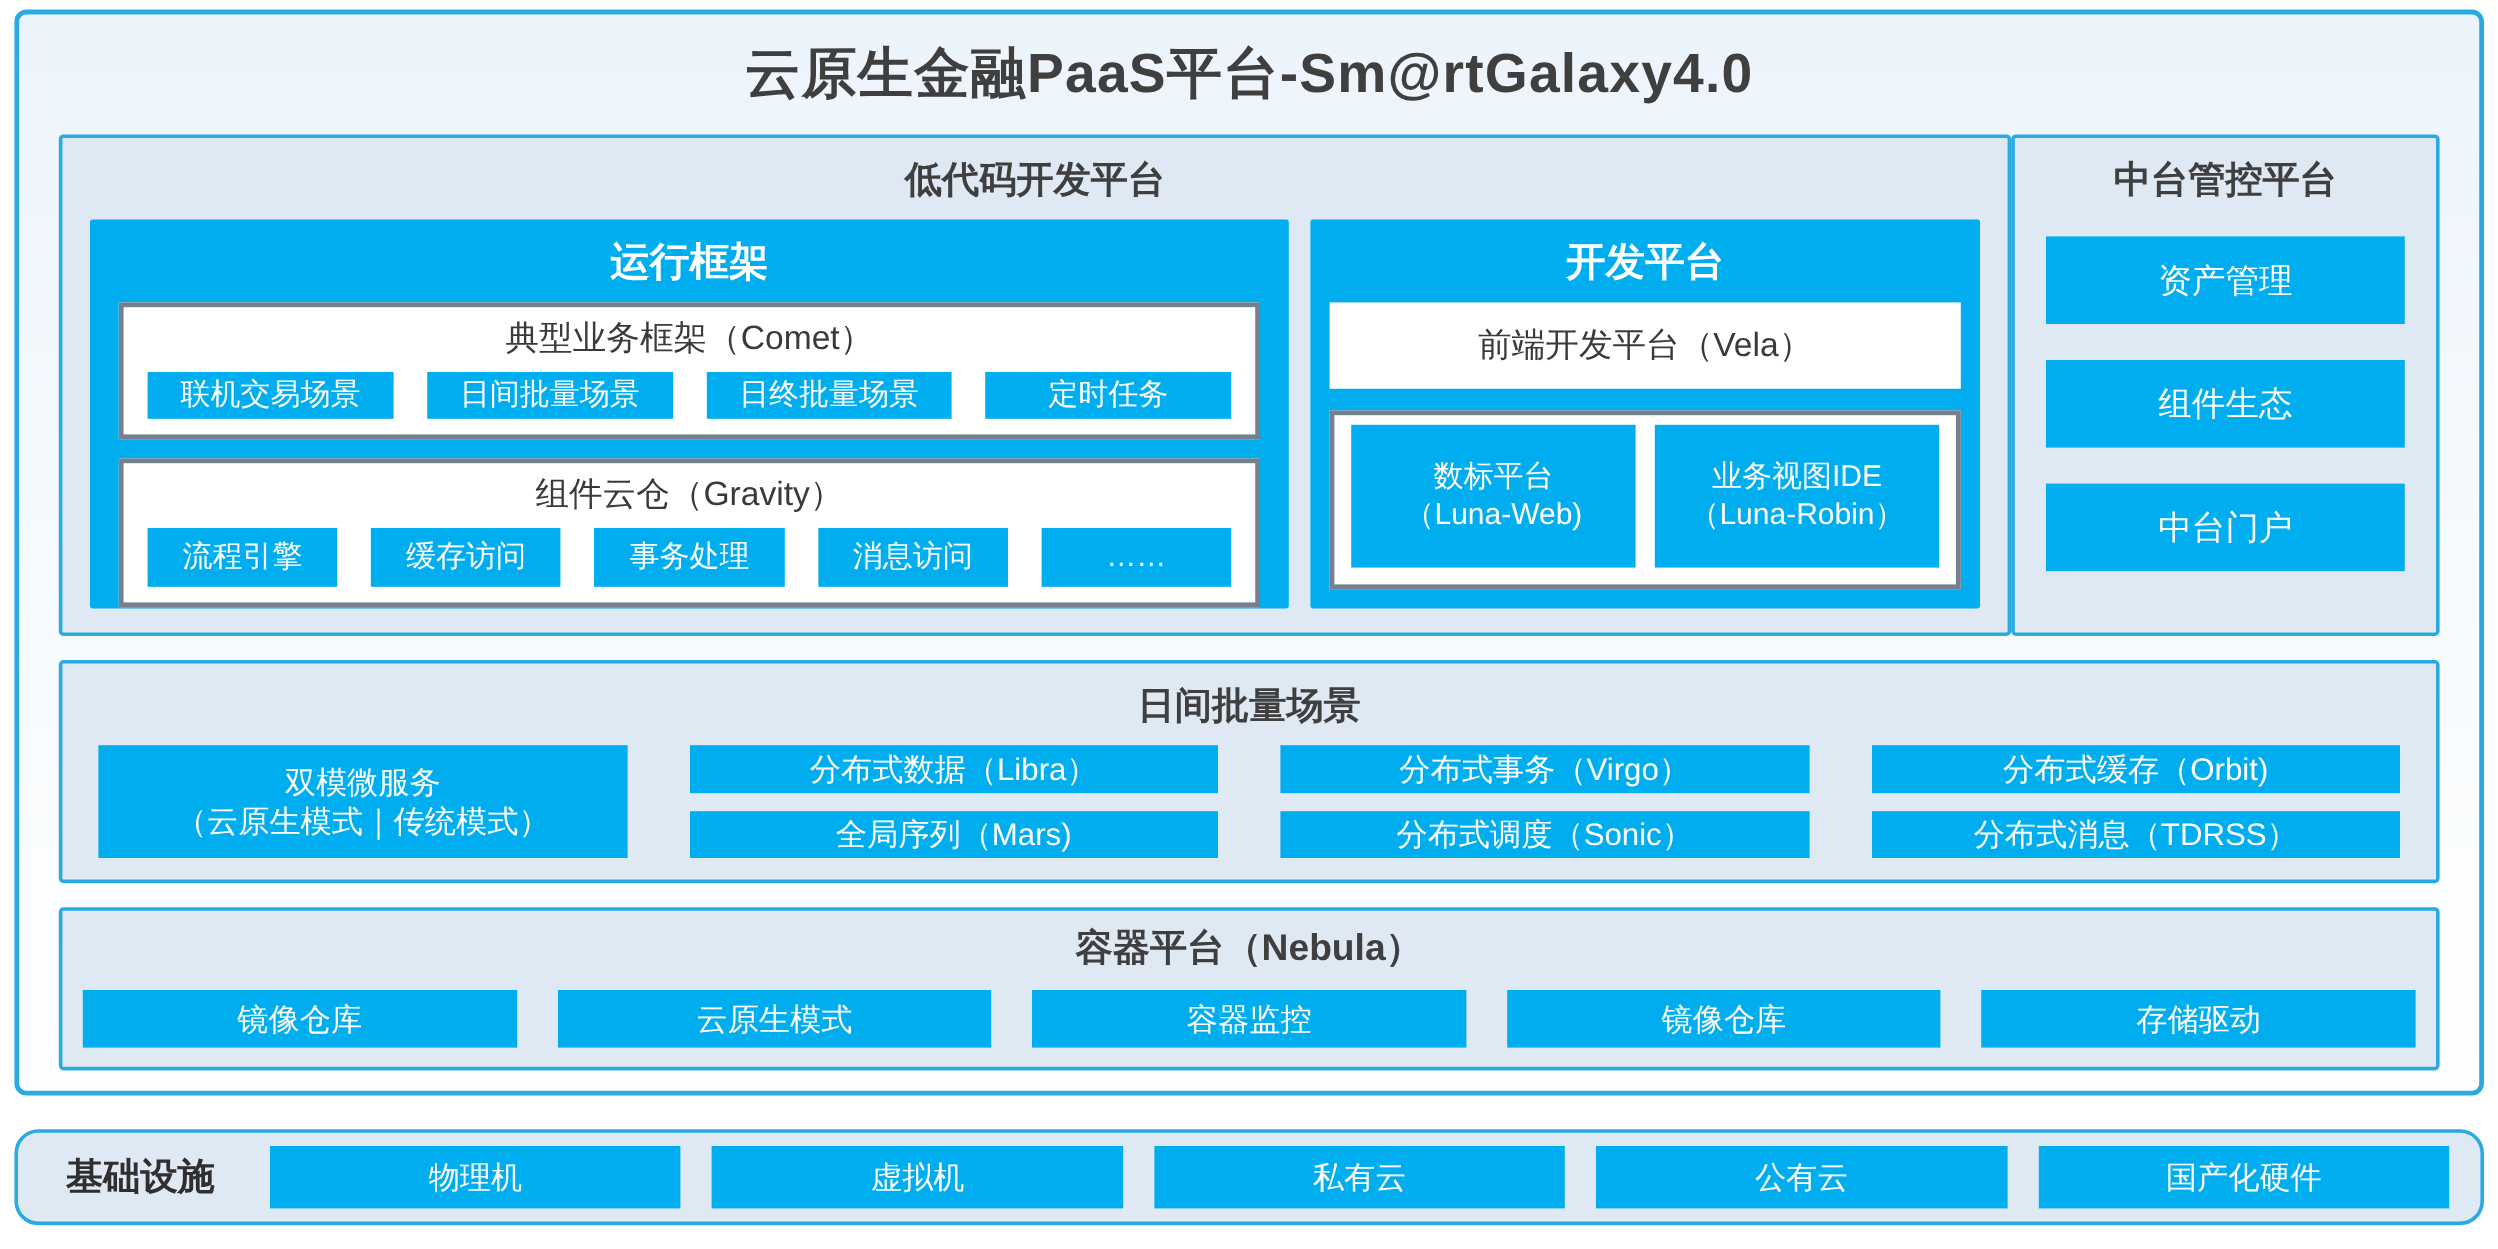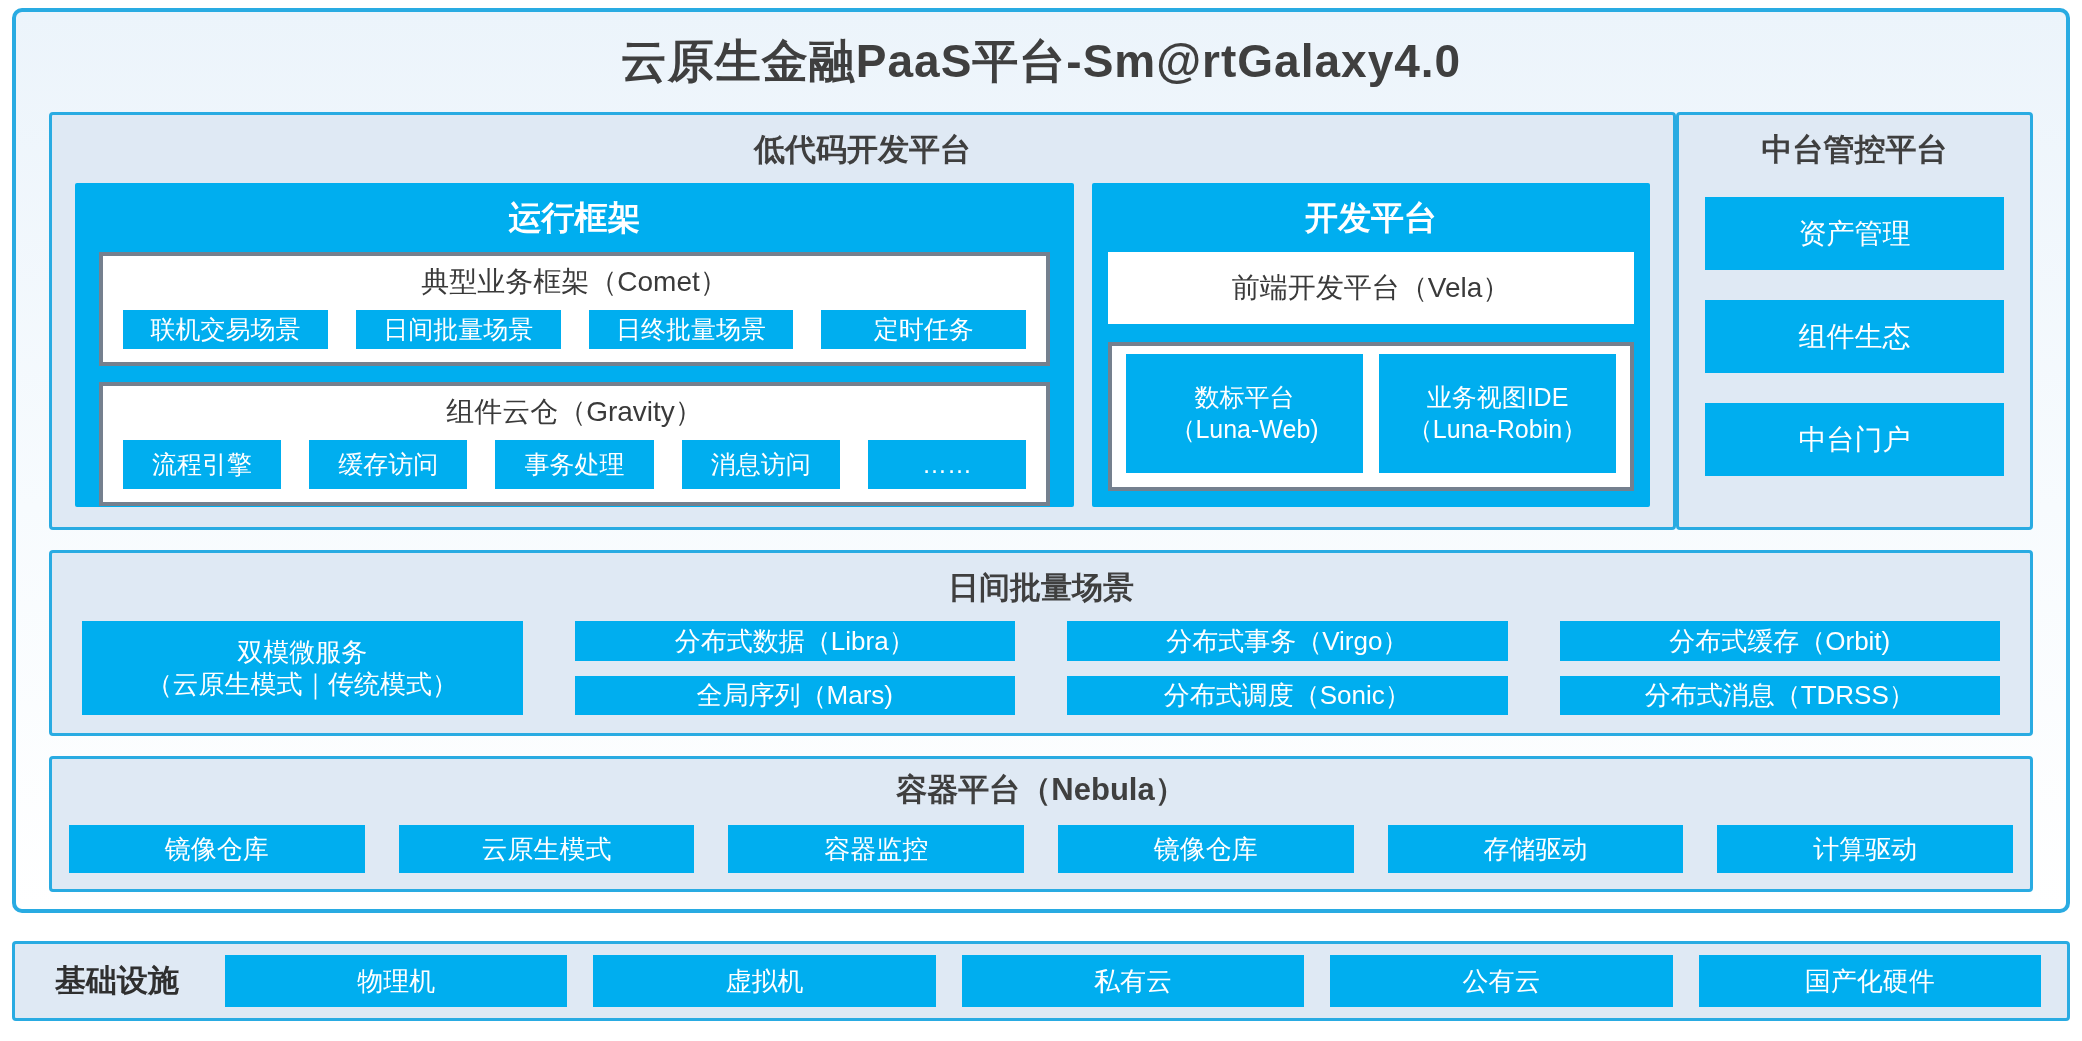--- a/index.html
+++ b/index.html
@@ -100,20 +100,21 @@
   .container-platform{margin-top:20px;height:136px;display:flex;flex-direction:column;}
   .container-platform .light-box-title{padding-top:10px;}
   .container-platform .btn-row{gap:34px;padding:14px 17px 16px;}
   .container-platform .blue-btn{font-size:26px;}
 
   
   .infra{
     margin-top:28px;height:80px;
     display:flex;align-items:center;
     padding:0 26px 0 40px;
+    border-radius:20px;
   }
   .infra-label{
     font-size:31px;font-weight:bold;color:#2F2F2F;
     width:170px;flex:none;
   }
   .infra-buttons{flex:1;display:flex;gap:26px;}
   .infra-buttons .blue-btn{flex:1;height:52px;font-size:26px;}
 </style>
 </head>
 <body>
@@ -201,21 +202,20 @@
   </section>
 
   <section class="light-box container-platform">
     <div class="light-box-title">容器平台（Nebula）</div>
     <div class="btn-row">
       <div class="blue-btn">镜像仓库</div>
       <div class="blue-btn">云原生模式</div>
       <div class="blue-btn">容器监控</div>
       <div class="blue-btn">镜像仓库</div>
       <div class="blue-btn">存储驱动</div>
-      <div class="blue-btn">计算驱动</div>
     </div>
   </section>
 
 </div>
 
 <section class="light-box infra">
   <div class="infra-label">基础设施</div>
   <div class="infra-buttons">
     <div class="blue-btn">物理机</div>
     <div class="blue-btn">虚拟机</div>

